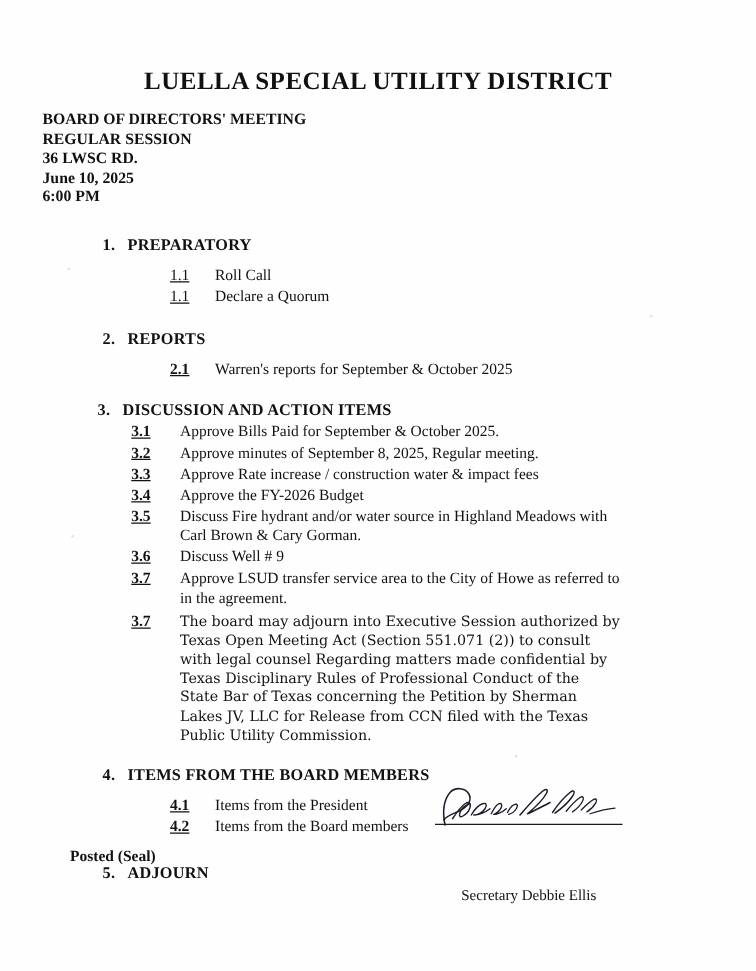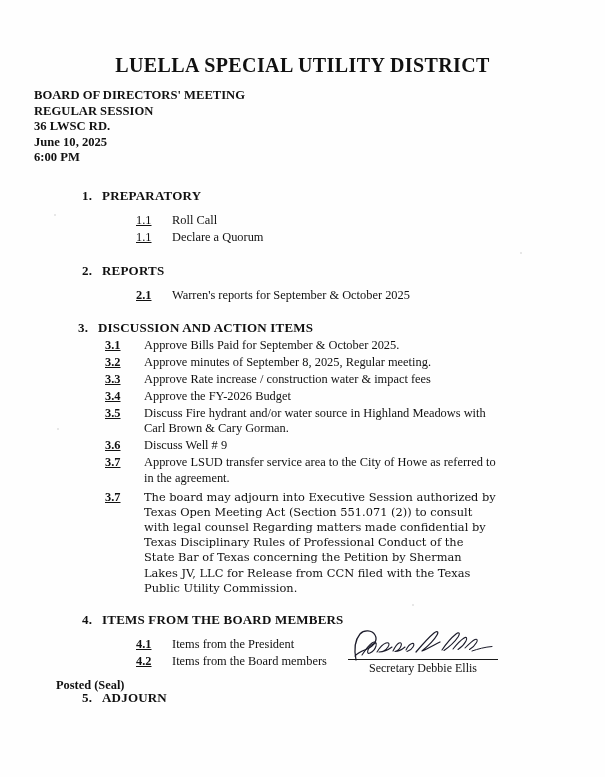--- a/index.html
+++ b/index.html
@@ -118,20 +118,21 @@
     border-bottom: 1.1px solid #1a1a1a;
     width: 150px;
     margin-top: -3px;
   }
   .sig-caption {
     text-align: center;
     font-size: 12px;
     line-height: 14px;
     padding-top: 1px;
     width: 150px;
+    margin-top: 48px;
   }
 
   .posted {
     position: absolute;
     left: 56px;
     top: 678px;
     font-weight: bold;
     font-size: 12.4px;
   }
 

